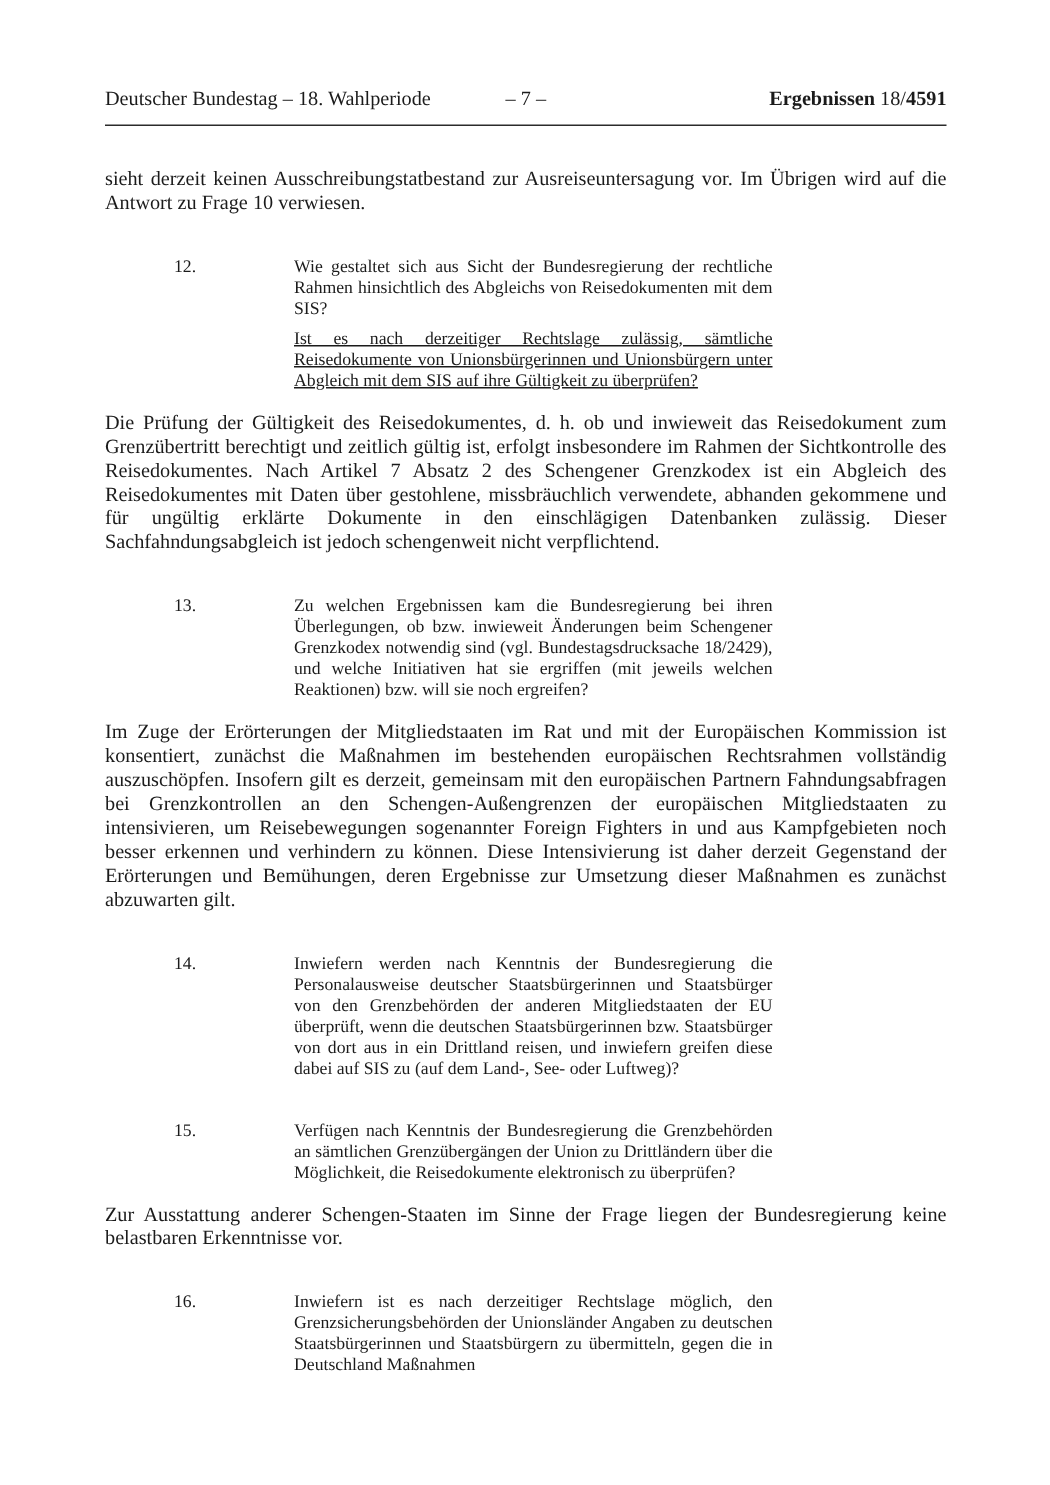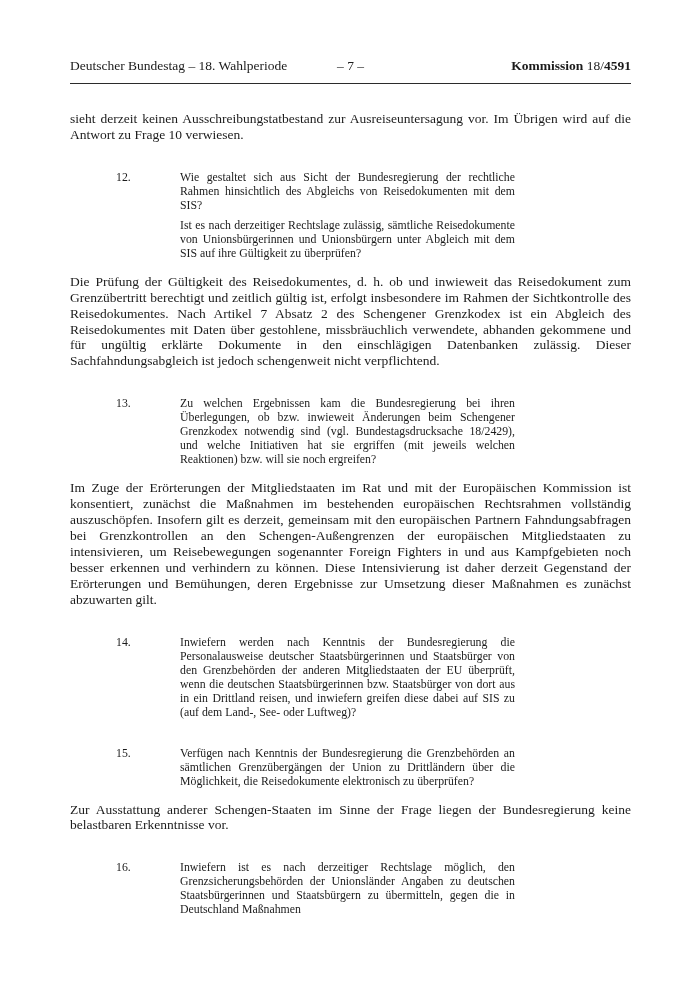--- a/index.html
+++ b/index.html
@@ -52,32 +52,32 @@
     width:399px;
     font-size:11.8px;
     line-height:14px;
     margin-bottom:14px;
     gap:42px;
   }
   .question .qnum {
     flex:0 0 22px;
     width:22px;
   }
-  .question .qbody { flex:1; }
-  .question .qbody p + p { margin-top:6px; }
+  .question .qbody { flex:1;margin-left:16px; }
+  .question .qbody p + p { margin-top:6px;text-decoration:underline; }
 </style>
 </head>
 <body>
 
 <div class="page">
 
   <div class="doc-header">
     <span>Deutscher Bundestag – 18. Wahlperiode</span>
     <span class="center">– 7 –</span>
-    <span><span class="bold">Kommission </span><span>18/</span><span class="bold">4591</span></span>
+    <span><span class="bold">Ergebnissen </span><span>18/</span><span class="bold">4591</span></span>
   </div>
   <div class="header-rule"></div>
 
   <div class="content">
 
     <p class="answer intro">sieht derzeit keinen Ausschreibungstatbestand zur Ausreiseuntersagung vor. Im Übrigen wird auf die Antwort zu Frage 10 verwiesen.</p>
 
     <div class="question">
       <div class="qnum">12.</div>
       <div class="qbody">

